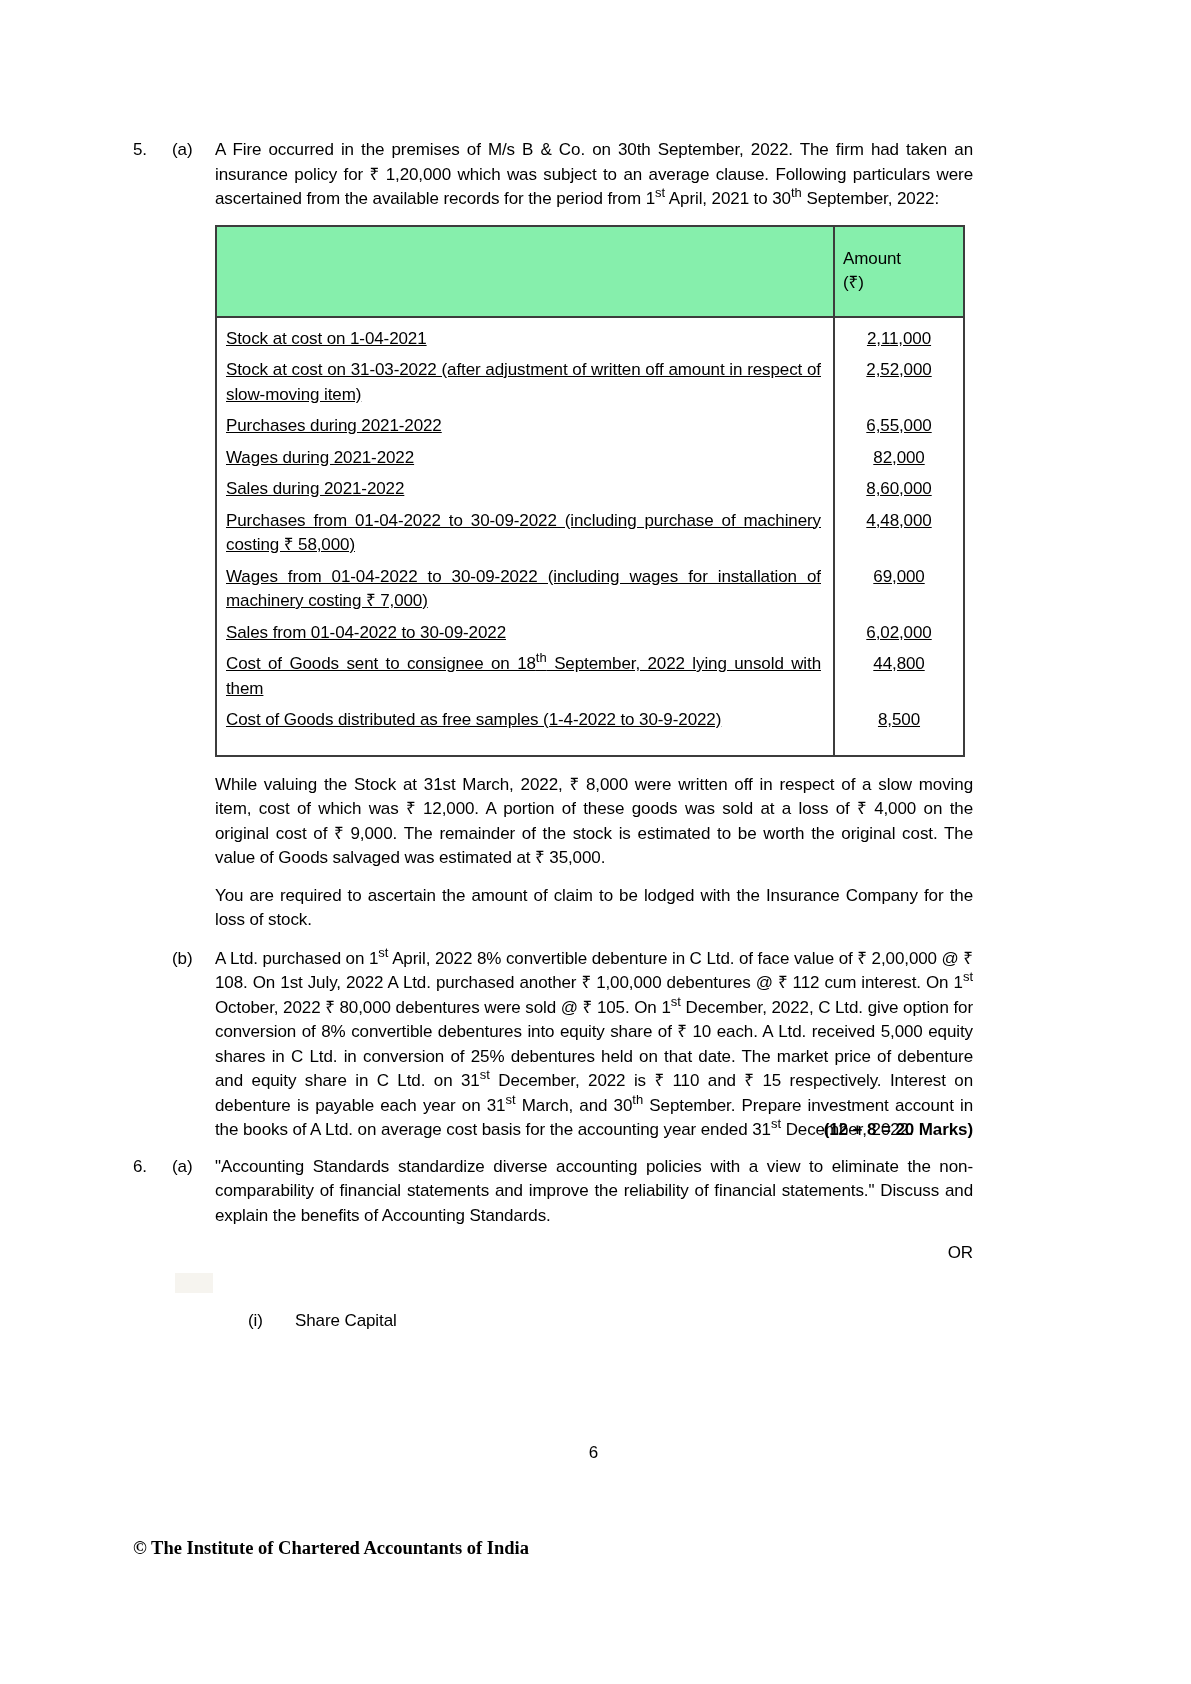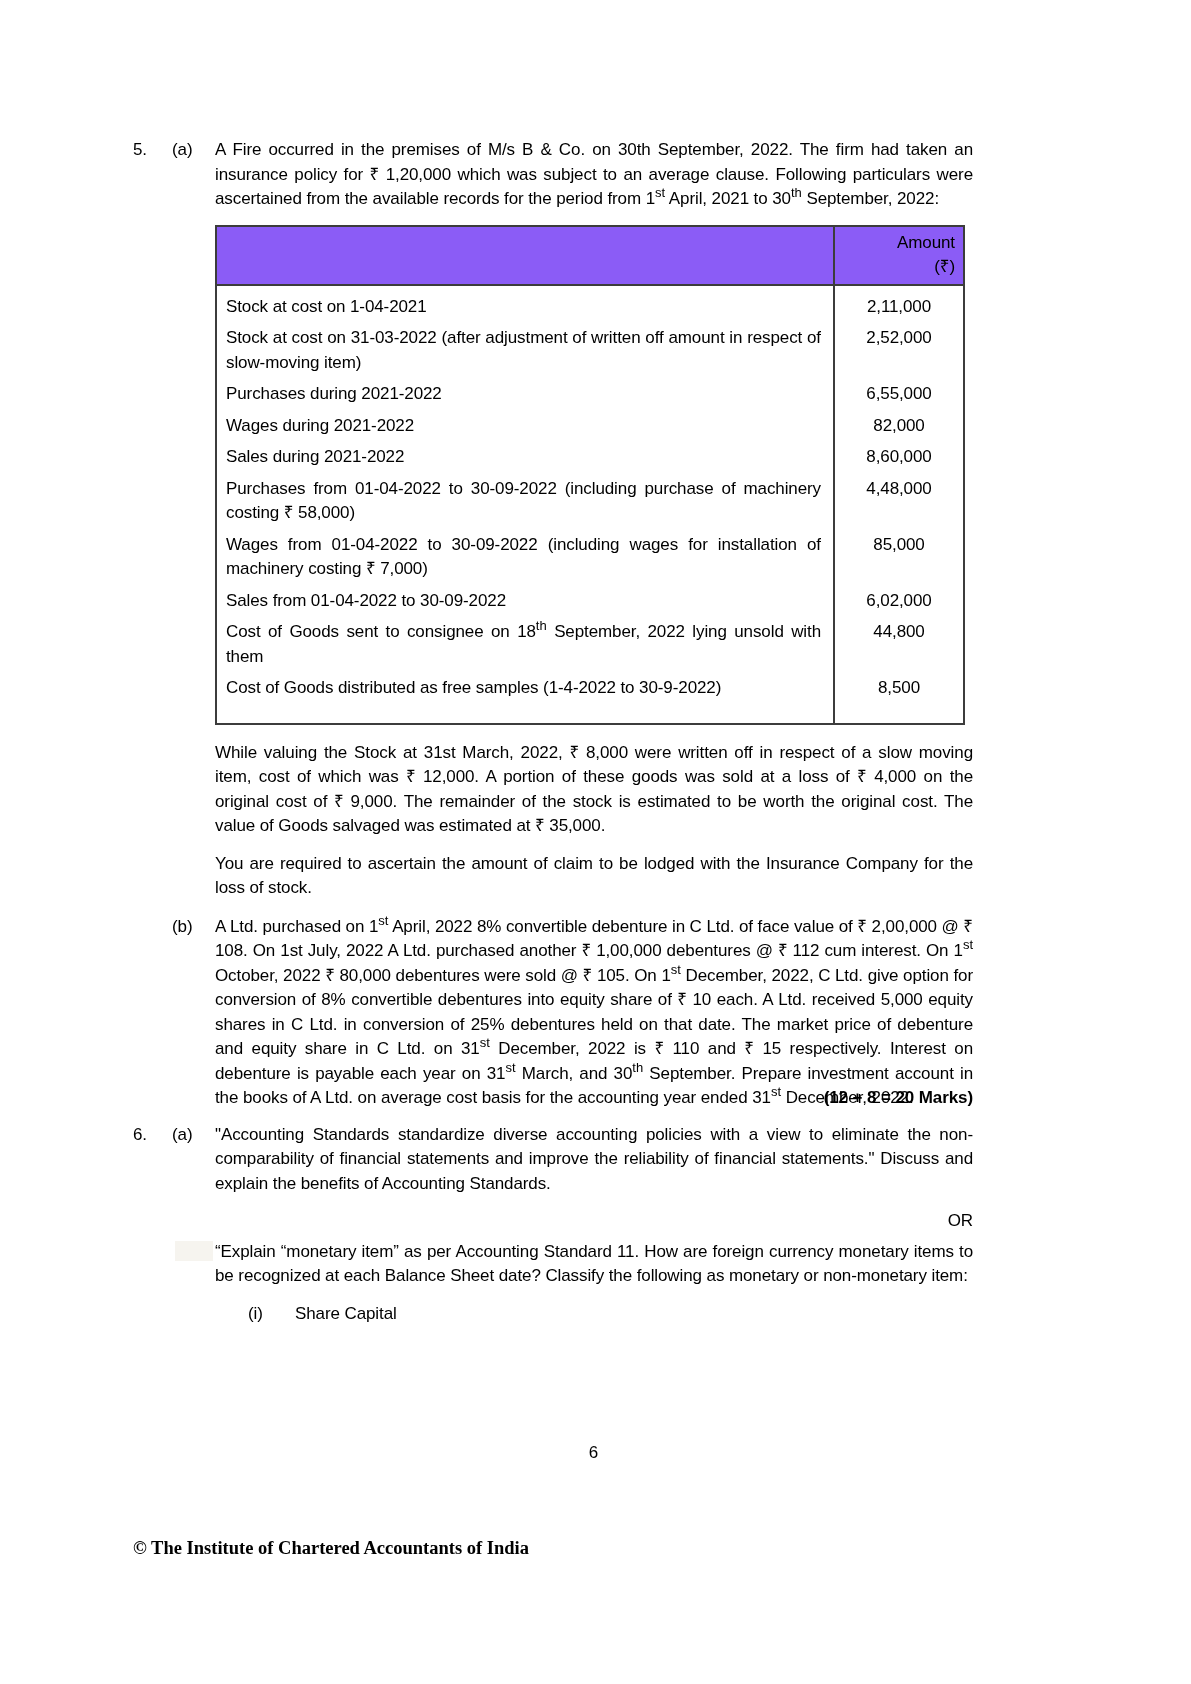--- a/index.html
+++ b/index.html
@@ -17,25 +17,25 @@
   p.para{margin:0 0 13px 0;text-align:justify;}
   p.para:last-child{margin-bottom:0;}
   sup{font-size:13px;line-height:0;vertical-align:super;letter-spacing:0;}
   table.ptable{
     border-collapse:collapse;width:750px;margin:5px 0 16px 0;
     font-size:17px;line-height:24.5px;letter-spacing:-0.1px;
   }
   table.ptable, table.ptable th, table.ptable td{border:0;}
   table.ptable{border:2px solid #3c3c3c;}
   table.ptable th{
-    background:#8b5cf6;font-weight:normal;text-align:right;vertical-align:middle;
-    border-bottom:2px solid #3c3c3c;padding:4px 8px;height:47px;
+    background:#86efac;font-weight:normal;text-align:left;vertical-align:middle;
+    border-bottom:2px solid #3c3c3c;padding:20px 8px;height:47px;
   }
   table.ptable th.c2, table.ptable td.c2{border-left:2px solid #3c3c3c;width:108px;}
-  table.ptable td{padding:3px 10px 4px 10px;vertical-align:top;}
+  table.ptable td{padding:3px 10px 4px 10px;vertical-align:top;text-decoration:underline;}
   table.ptable td.c1{text-align:justify;padding-left:9px;padding-right:12px;}
   table.ptable td.c2{text-align:center;}
   table.ptable tr.first td{padding-top:9px;}
   table.ptable tr.last td{padding-bottom:22px;}
   .rel{position:relative;}
   .marks{position:absolute;right:0;bottom:0;font-weight:bold;letter-spacing:-0.1px;}
   .or{margin:2px 0 6px 0;text-align:right;font-weight:normal;}
   .item{margin:13px 0 0 33px;display:flex;}
   .inum{width:47px;flex:0 0 47px;}
   .hl{display:inline-block;width:38px;height:20px;background:#f6f4ef;margin:0 2px -4px -40px;}
@@ -91,21 +91,21 @@
             <tr>
               <td class="c1">Sales during 2021-2022</td>
               <td class="c2">8,60,000</td>
             </tr>
             <tr>
               <td class="c1">Purchases from 01-04-2022 to 30-09-2022 (including purchase of machinery costing ₹ 58,000)</td>
               <td class="c2">4,48,000</td>
             </tr>
             <tr>
               <td class="c1">Wages from 01-04-2022 to 30-09-2022 (including wages for installation of machinery costing ₹ 7,000)</td>
-              <td class="c2">85,000</td>
+              <td class="c2">69,000</td>
             </tr>
             <tr>
               <td class="c1">Sales from 01-04-2022 to 30-09-2022</td>
               <td class="c2">6,02,000</td>
             </tr>
             <tr>
               <td class="c1">Cost of Goods sent to consignee on 18<sup>th</sup> September, 2022 lying unsold with them</td>
               <td class="c2">44,800</td>
             </tr>
             <tr class="last">
@@ -127,21 +127,21 @@
         <p class="para rel"><span>A Ltd. purchased on 1<sup>st</sup> April, 2022 8% convertible debenture in C Ltd. of face value of ₹ 2,00,000 @ ₹ 108. On 1st July, 2022 A Ltd. purchased another ₹ 1,00,000 debentures @ ₹ 112 cum interest. On 1<sup>st</sup> October, 2022 ₹ 80,000 debentures were sold @ ₹ 105. On 1<sup>st</sup> December, 2022, C Ltd. give option for conversion of 8% convertible debentures into equity share of ₹ 10 each. A Ltd. received 5,000 equity shares in C Ltd. in conversion of 25% debentures held on that date. The market price of debenture and equity share in C Ltd. on 31<sup>st</sup> December, 2022 is ₹ 110 and ₹ 15 respectively. Interest on debenture is payable each year on 31<sup>st</sup> March, and 30<sup>th</sup> September. Prepare investment account in the books of A Ltd. on average cost basis for the accounting year ended 31<sup>st</sup> December, 2022.</span><span class="marks">(12 + 8 = 20 Marks)</span></p>
       </div>
     </div>
 
     <div class="qrow gap-6">
       <div class="qnum">6.</div>
       <div class="qlabel">(a)</div>
       <div class="qbody">
         <p class="para">"Accounting Standards standardize diverse accounting policies with a view to eliminate the non-comparability of financial statements and improve the reliability of financial statements." Discuss and explain the benefits of Accounting Standards.</p>
         <p class="or">OR</p>
-        <p class="para altwrap"><span class="hl"></span><span>“Explain “monetary item” as per Accounting Standard 11.  How are foreign currency monetary items to be recognized at each Balance Sheet date?  Classify the following as monetary or non-monetary item:</span></p>
+        <p class="para altwrap"><span class="hl"></span></p>
         <div class="item">
           <span class="inum">(i)</span>
           <span>Share Capital</span>
         </div>
       </div>
     </div>
 
   </div>
 
   <div class="pagenum">6</div>

